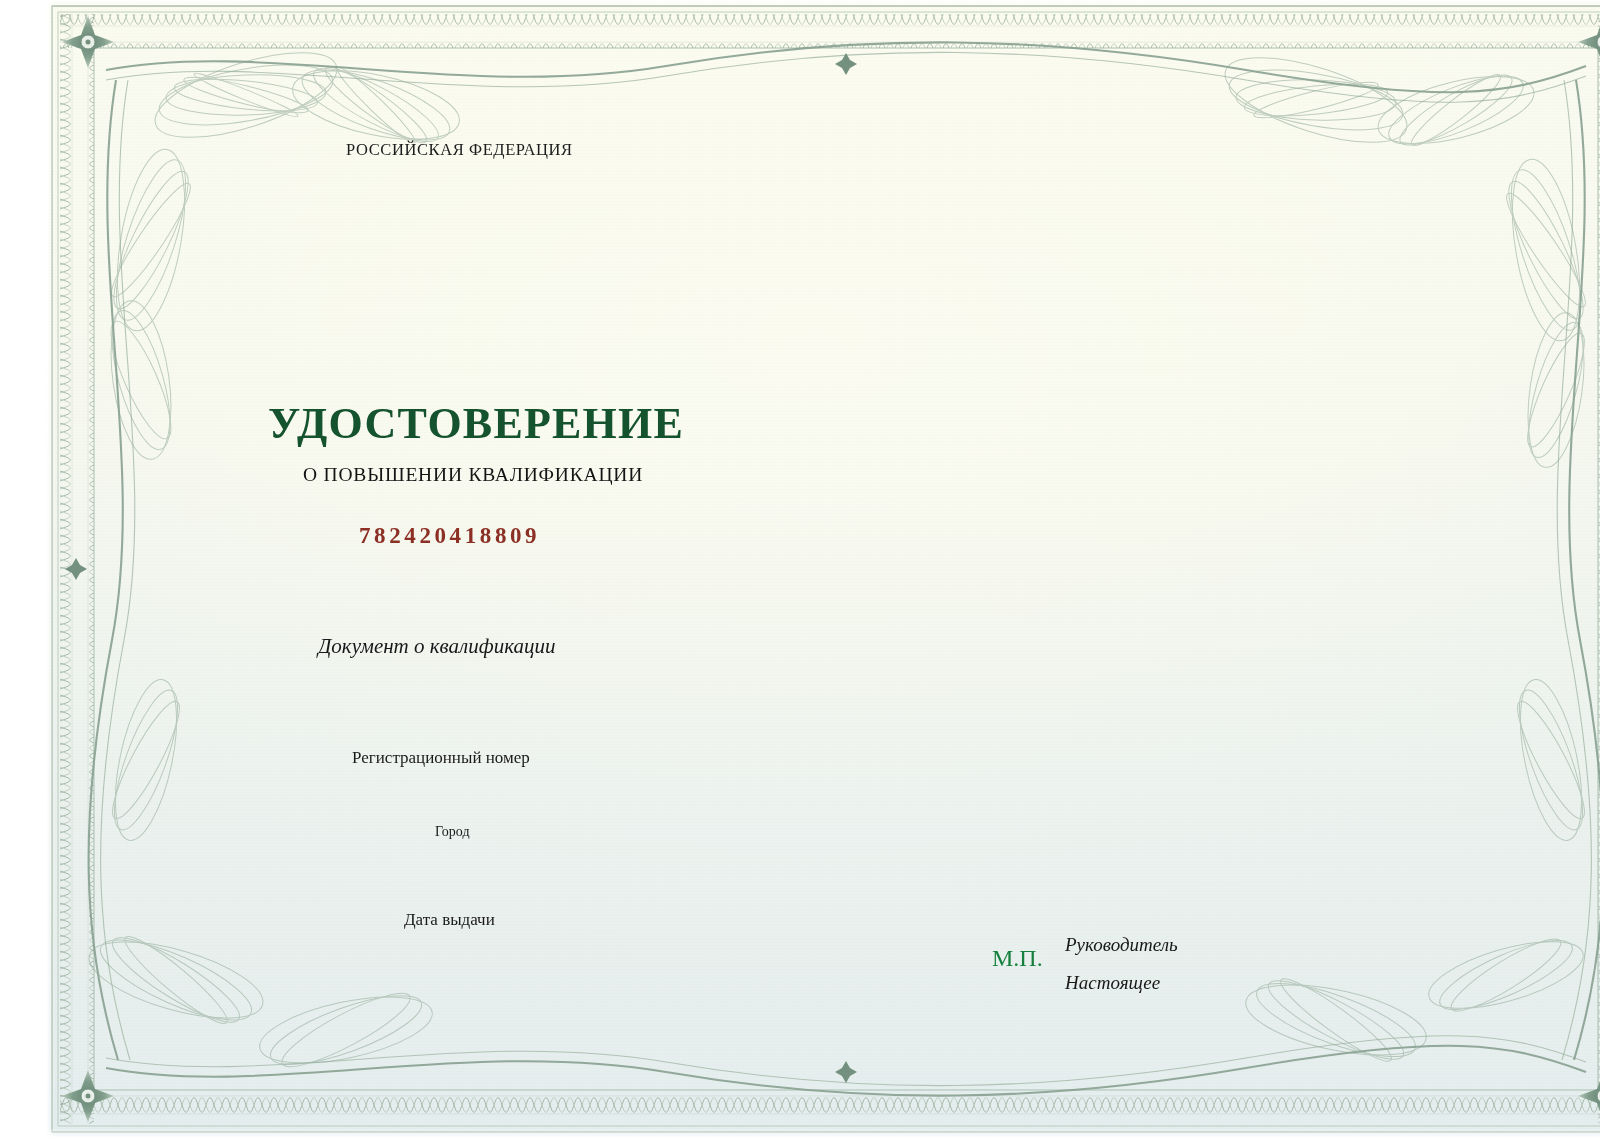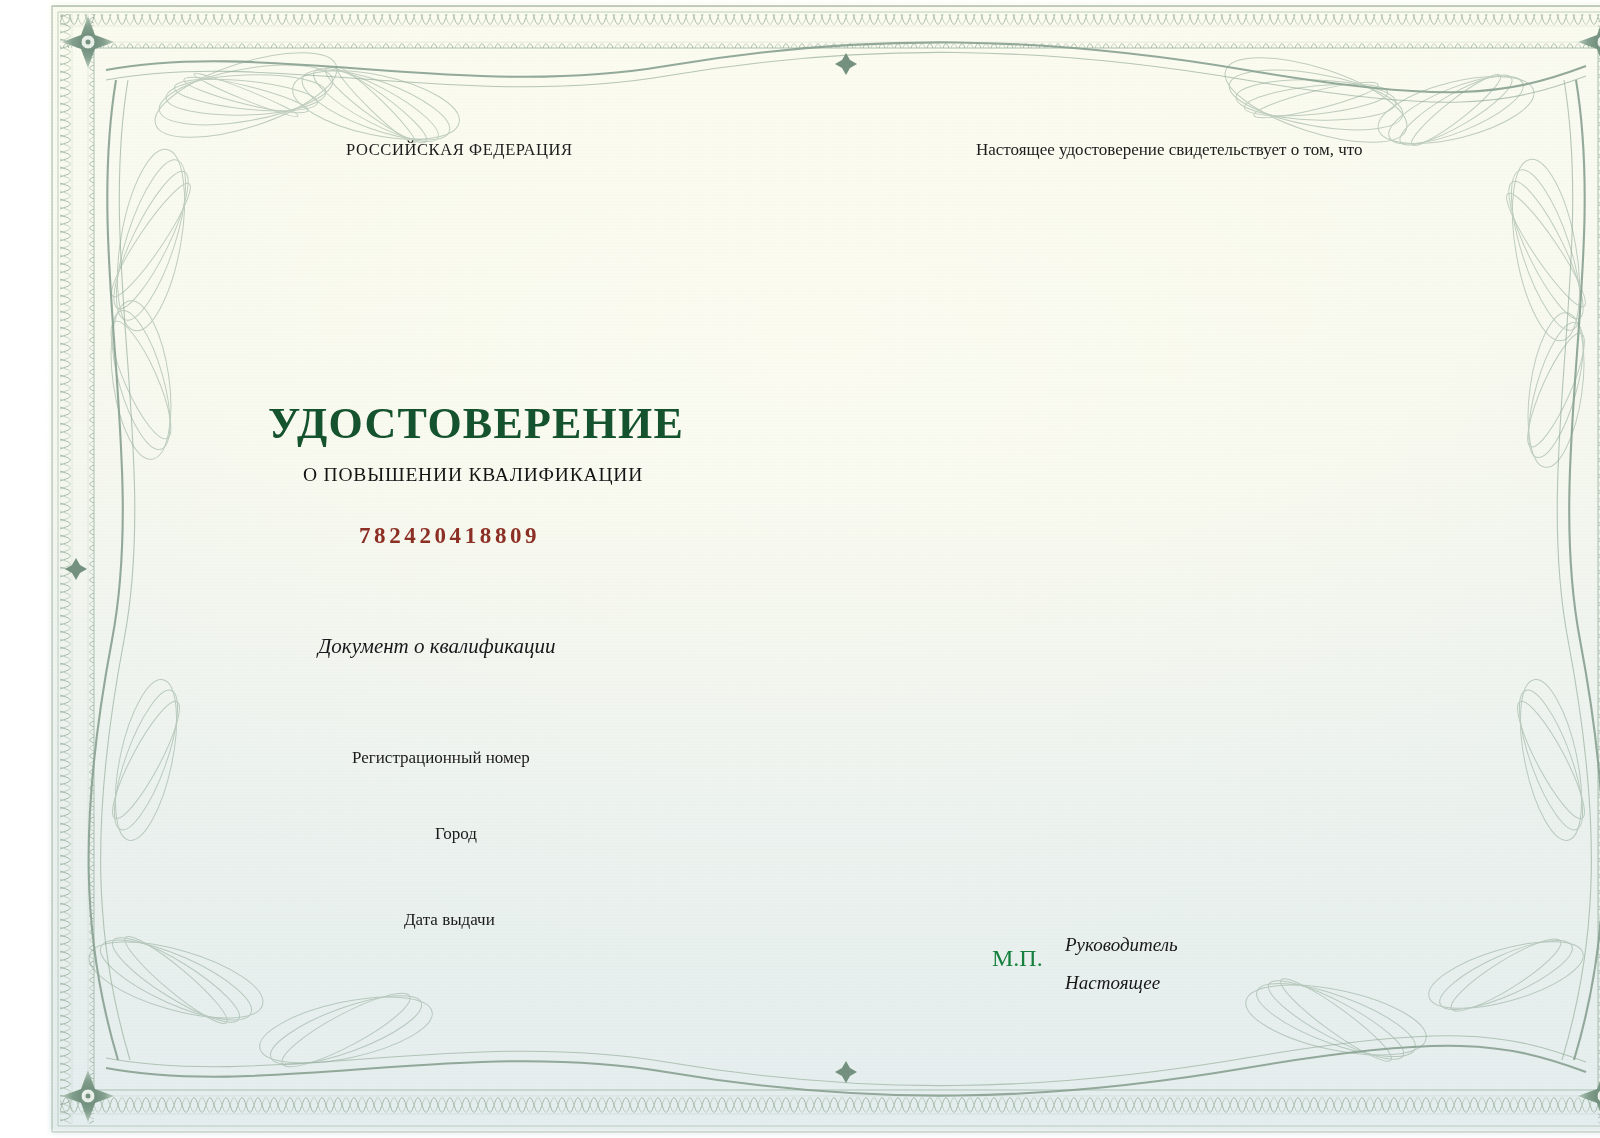--- a/index.html
+++ b/index.html
@@ -114,21 +114,21 @@
 
   .label-reg {
     left: 306px;
     top: 748px;
     font-size: 17px;
     color: #1a1a1a;
   }
   .label-city {
     left: 389px;
     top: 824px;
-    font-size: 17px;
+    font-size: 14px;
     color: #1a1a1a;
   }
   .label-date {
     left: 358px;
     top: 910px;
     font-size: 17px;
     color: #1a1a1a;
   }
 
   .stamp {
@@ -351,21 +351,20 @@
         <ellipse rx="20" ry="74" transform="rotate(20)"></ellipse>
         <ellipse rx="14" ry="66" transform="rotate(28)"></ellipse>
       </g>
     </g>
   </svg>
 
   <div class="content">
 
     <div class="txt header-left">РОССИЙСКАЯ ФЕДЕРАЦИЯ</div>
 
-    <div class="txt header-right">Настоящее удостоверение свидетельствует о том, что</div>
 
     <div class="txt title-main">УДОСТОВЕРЕНИЕ</div>
 
     <div class="txt title-sub">О ПОВЫШЕНИИ КВАЛИФИКАЦИИ</div>
 
     <div class="txt serial">782420418809</div>
 
     <div class="txt doc-kind">Документ о квалификации</div>
 
     <div class="txt label-reg">Регистрационный номер</div>

